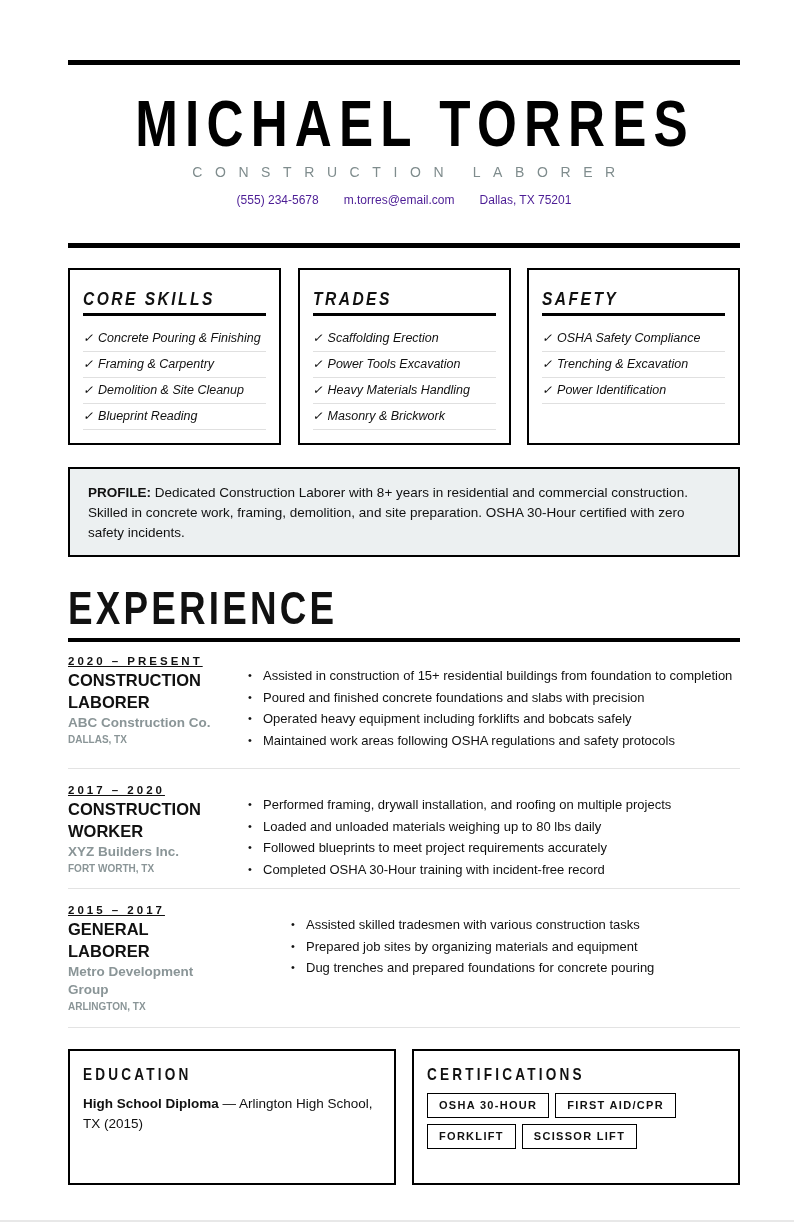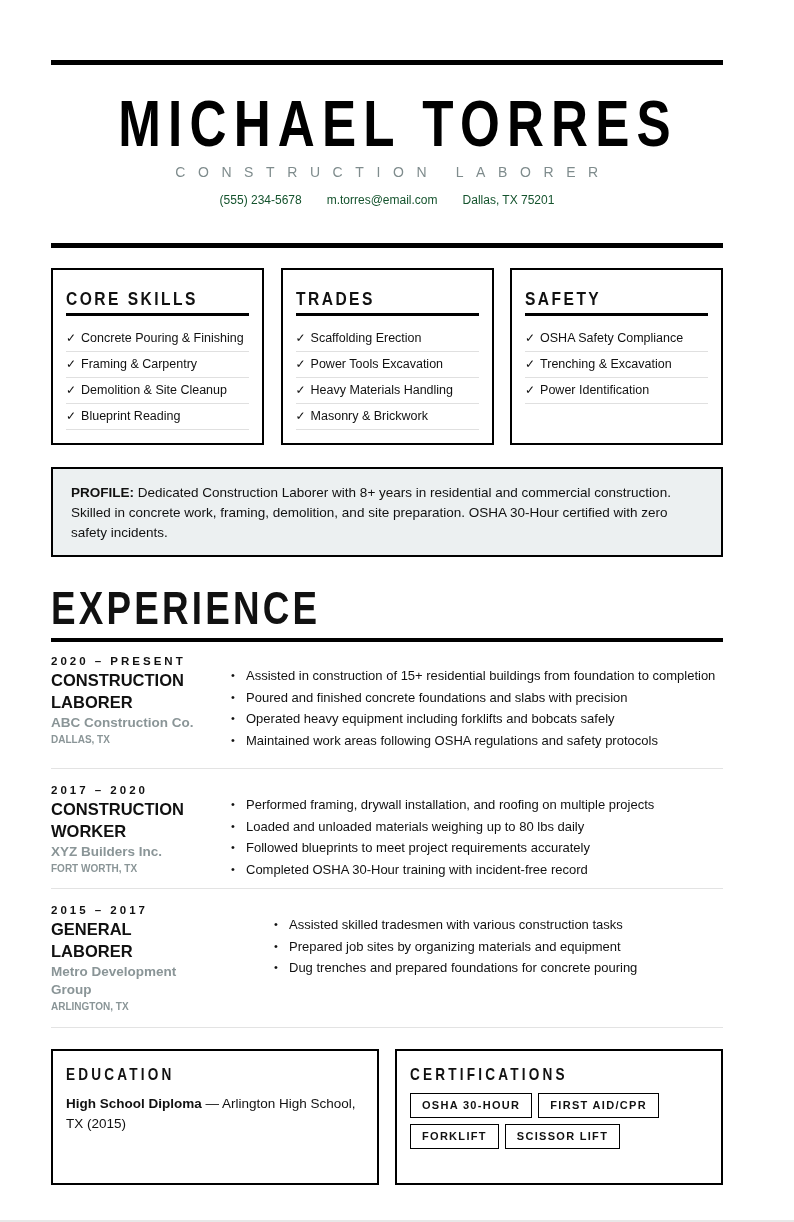--- a/index.html
+++ b/index.html
@@ -1,34 +1,34 @@
 <!DOCTYPE html>
 <html><head>
 <meta charset="utf-8">
 <style>
   * { box-sizing: border-box; margin: 0; padding: 0; }
   html, body { width: 794px; height: 1222px; background: #ffffff; overflow: hidden; }
   body { font-family: "Liberation Sans", sans-serif; color: #111; position: relative; }
-  .page { position: absolute; left: 51px; top: 60px; width: 672px; }
+  .page { position: absolute; left: 68px; top: 60px; width: 672px; }
 
   .rule-thick { height: 5px; background: #000; }
   .header { text-align: center; padding-top: 27px; height: 178px; }
   .name {
     font-family: "Liberation Sans", sans-serif; font-weight: 700;
     font-size: 64px; line-height: 64px; letter-spacing: 9px;
     transform: scaleX(0.80); transform-origin: center; white-space: nowrap;
     color: #000; margin-left: 0;
   }
   .title-sub {
     margin-top: 8px; font-size: 14px; letter-spacing: 12.6px; color: #7f8c8d;
     padding-left: 12px;
   }
-  .contact { margin-top: 13px; font-size: 12px; color: #14532d; display: flex; justify-content: center; gap: 25px; }
-
-  .skills-row { display: flex; justify-content: space-between; margin-top: 20px; }
+  .contact { margin-top: 13px; font-size: 12px; color: #4c1d95; display: flex; justify-content: center; gap: 25px; }
+
+  .skills-row { display: flex; justify-content: space-between; margin-top: 20px; font-style: italic; }
   .skill-box { width: 213px; height: 177px; border: 2px solid #000; padding: 18px 13px 0 13px; }
   .skill-head {
     font-weight: 700; font-size: 19px; letter-spacing: 3px; line-height: 22px;
     transform: scaleX(0.82); transform-origin: left; white-space: nowrap;
     padding-bottom: 5px; border-bottom: 2px solid #000; width: 122%;
   }
   .skill-head-wrap { width: 183px; overflow: visible; }
   .skill-line { height: 3px; background: #000; width: 183px; margin-top: -2px; }
   .skill-list { list-style: none; margin-top: 10px; width: 183px; }
   .skill-list li {
@@ -45,21 +45,21 @@
 
   .exp-title {
     margin-top: 28px; font-weight: 700; font-size: 46px; line-height: 46px;
     letter-spacing: 4px; transform: scaleX(0.80); transform-origin: left; white-space: nowrap;
   }
   .exp-rule { height: 4px; background: #000; margin-top: 7px; }
 
   .job { display: flex; border-bottom: 1px solid #e3e3e3; }
   .job-left { width: 172px; flex: none; }
   .job-right { flex: 1; padding-left: 4px; margin-top: 12px; }
-  .job-date { font-size: 11.5px; font-weight: 700; letter-spacing: 3px; line-height: 14px; }
+  .job-date { font-size: 11.5px; font-weight: 700; letter-spacing: 3px; line-height: 14px; text-decoration: underline; }
   .job-role { font-size: 16.5px; font-weight: 700; line-height: 21.5px; margin-top: 2px; width: 150px; }
   .job-company { font-size: 13.5px; font-weight: 700; color: #8a9597; line-height: 18px; margin-top: 1px; }
   .job-loc { font-size: 10px; font-weight: 700; color: #8a9597; line-height: 14px; margin-top: 1px; }
   .bullets { list-style: none; }
   .bullets li { position: relative; padding-left: 19px; font-size: 13px; line-height: 19px; margin-bottom: 2.5px; }
   .bullets li::before { content: "•"; position: absolute; left: 4px; top: 0; font-size: 11px; }
 
   .bottom-row { display: flex; justify-content: space-between; margin-top: 21px; }
   .bottom-box { width: 328px; height: 136px; border: 2px solid #000; padding: 14px 13px; }
   .bottom-head {

